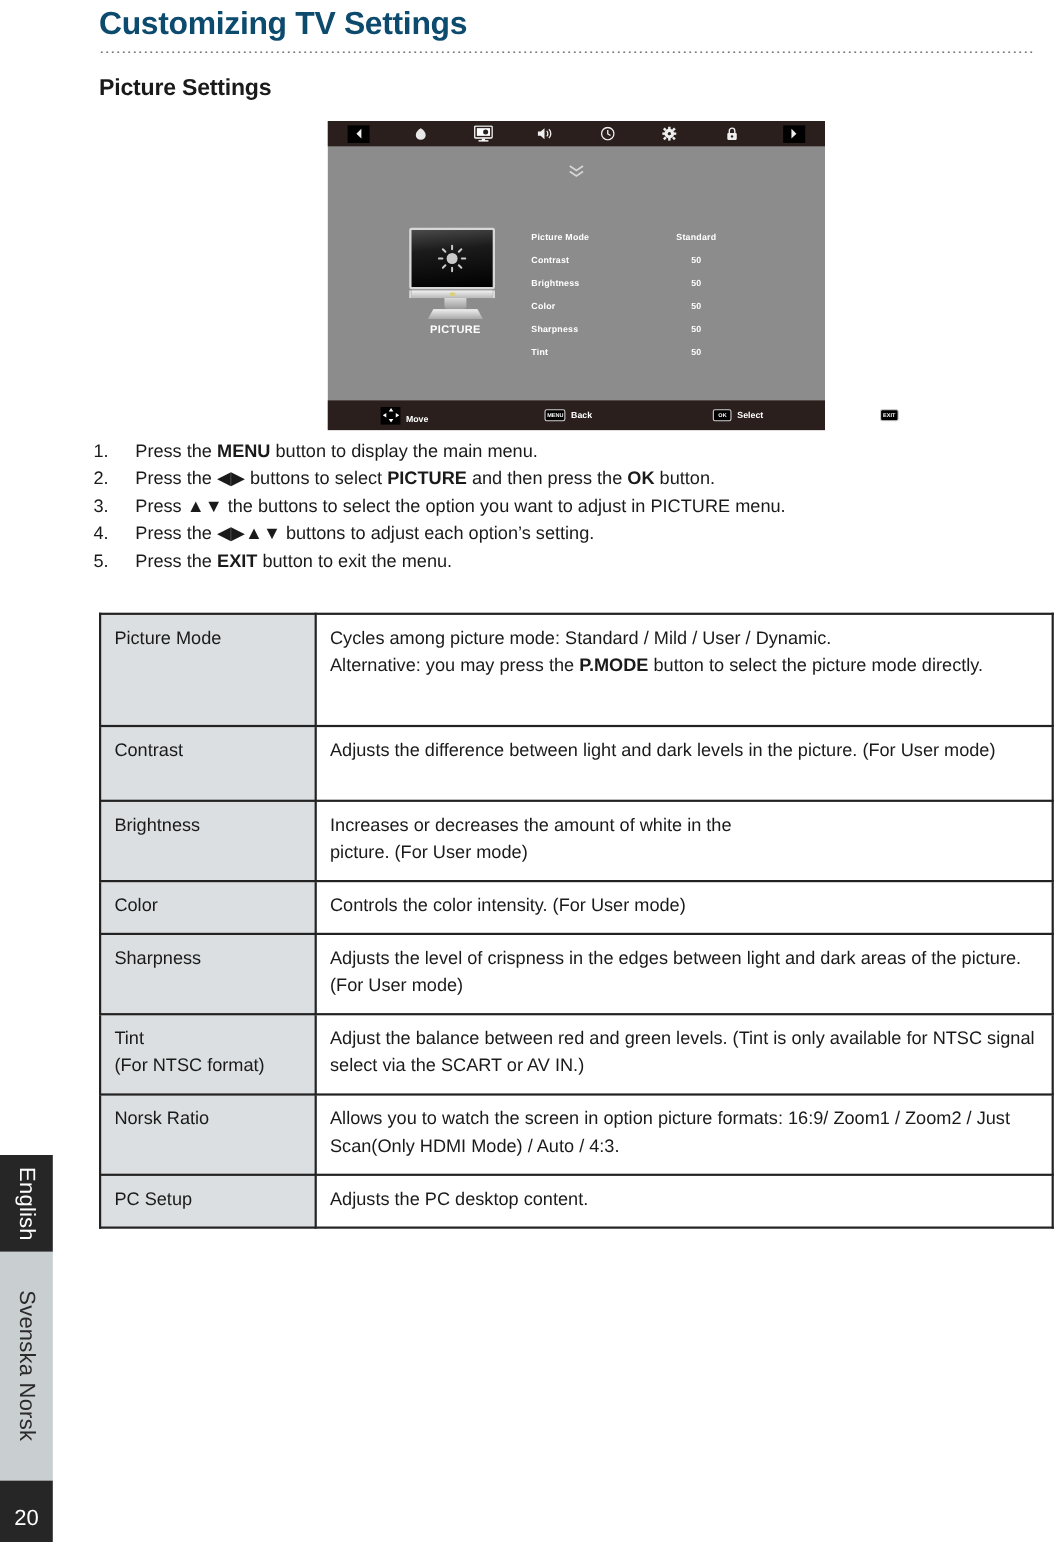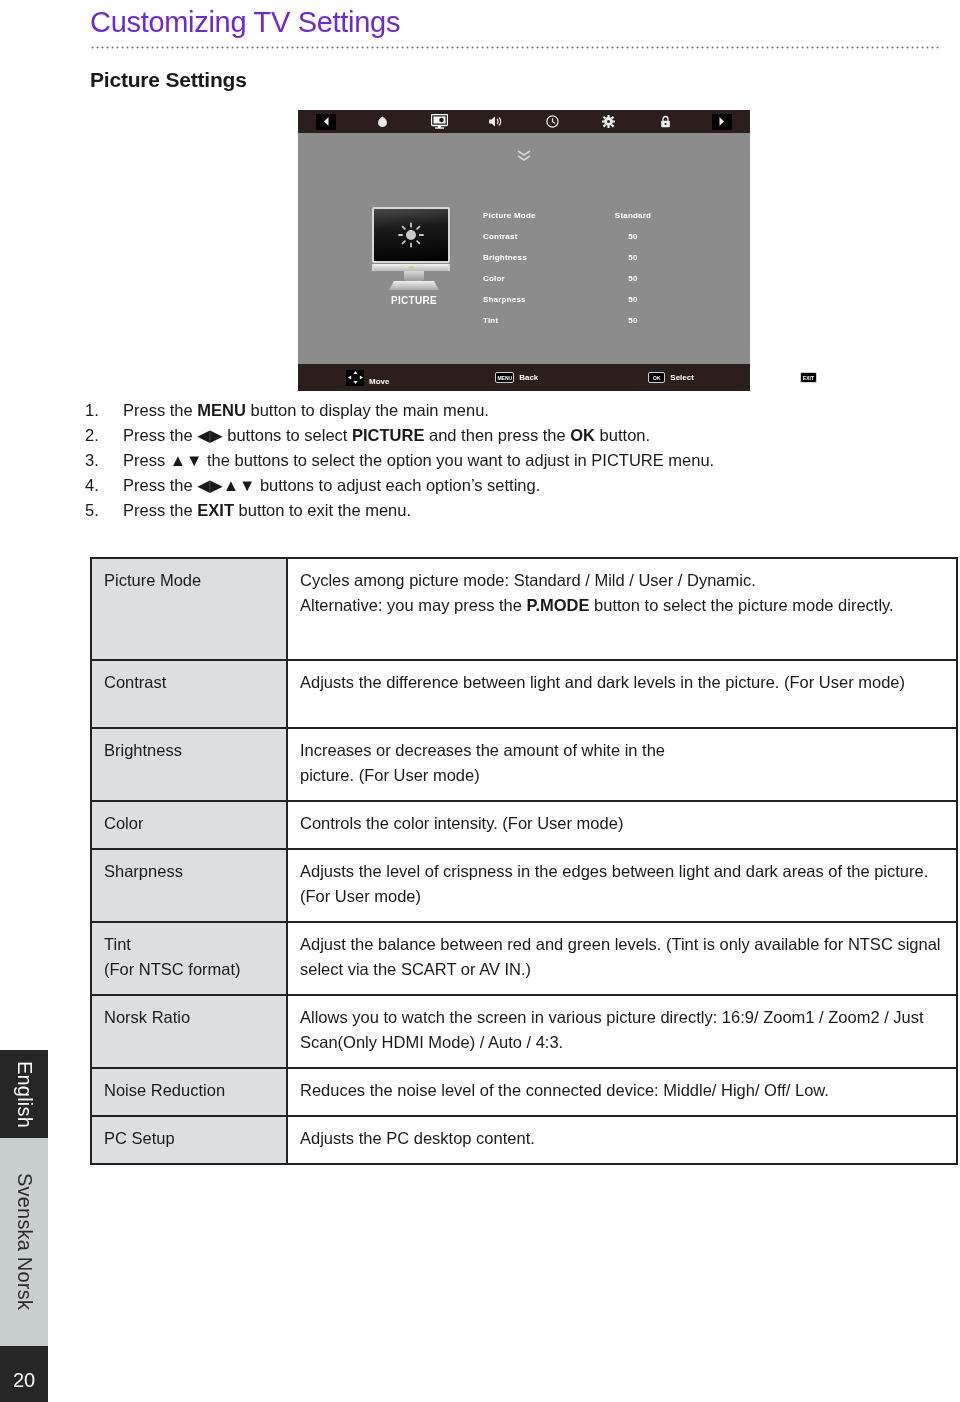--- a/index.html
+++ b/index.html
@@ -8,22 +8,22 @@
     background: #ffffff;
     font-family: "Liberation Sans", sans-serif;
     color: #1a1a1a;
     overflow: hidden;
   }
   .page { position: relative; width: 960px; height: 1402px; }
 
   
   .page-title {
     position: absolute; left: 90px; top: 6px;
-    font-size: 29px; font-weight: normal; letter-spacing: -0.3px;
-    color: #6d28d9;
+    font-size: 29px; font-weight: bold; letter-spacing: -0.3px;
+    color: #0c4a6e;
   }
   .title-rule {
     position: absolute; left: 90px; top: 46px; width: 849px; height: 3px;
     background-image: radial-gradient(circle, #777 0.9px, transparent 1.1px);
     background-size: 5px 3px; background-repeat: repeat-x;
   }
   .section-title {
     position: absolute; left: 90px; top: 68px;
     font-size: 21px; font-weight: bold; letter-spacing: -0.2px;
   }
@@ -373,25 +373,21 @@
       <tr style="height:67px">
         <td class="k">Sharpness</td>
         <td class="v">Adjusts the level of crispness in the edges between light and dark areas of the picture. (For User mode)</td>
       </tr>
       <tr style="height:67px">
         <td class="k">Tint<br>(For NTSC format)</td>
         <td class="v">Adjust the balance between red and green levels. (Tint is only available for NTSC signal select via the SCART or AV IN.)</td>
       </tr>
       <tr style="height:67px">
         <td class="k">Norsk Ratio</td>
-        <td class="v">Allows you to watch the screen in various picture directly: 16:9/ Zoom1 / Zoom2 / Just Scan(Only HDMI Mode) / Auto / 4:3.</td>
-      </tr>
-      <tr style="height:43px">
-        <td class="k">Noise Reduction</td>
-        <td class="v">Reduces the noise level of the connected device: Middle/ High/ Off/ Low.</td>
+        <td class="v">Allows you to watch the screen in option picture formats: 16:9/ Zoom1 / Zoom2 / Just Scan(Only HDMI Mode) / Auto / 4:3.</td>
       </tr>
       <tr style="height:43px">
         <td class="k">PC Setup</td>
         <td class="v">Adjusts the PC desktop content.</td>
       </tr>
     </tbody>
   </table>
 
   <div class="side">
     <div class="side-tab side-en">

